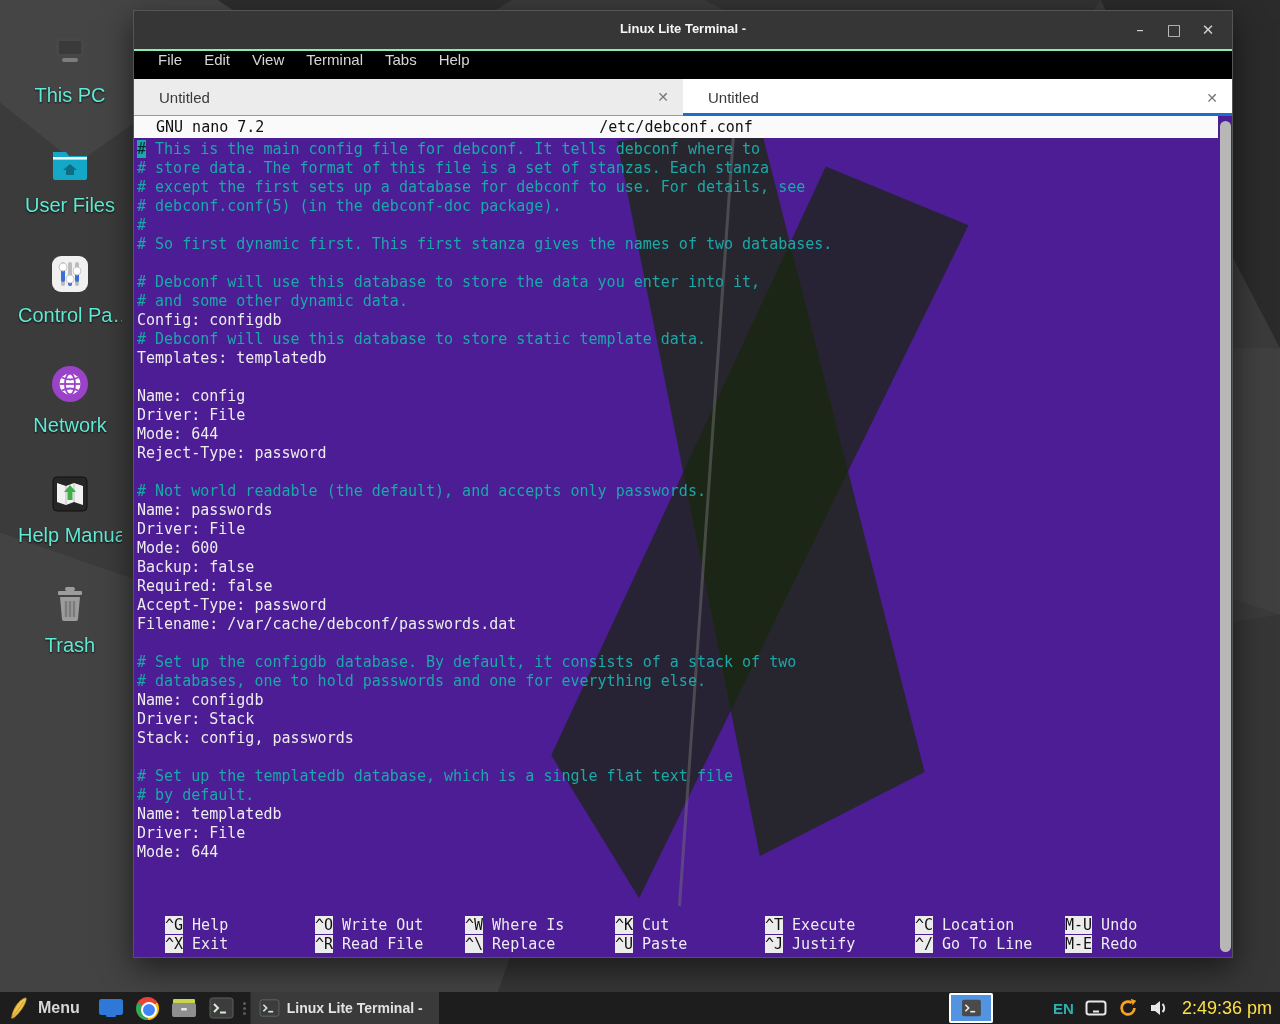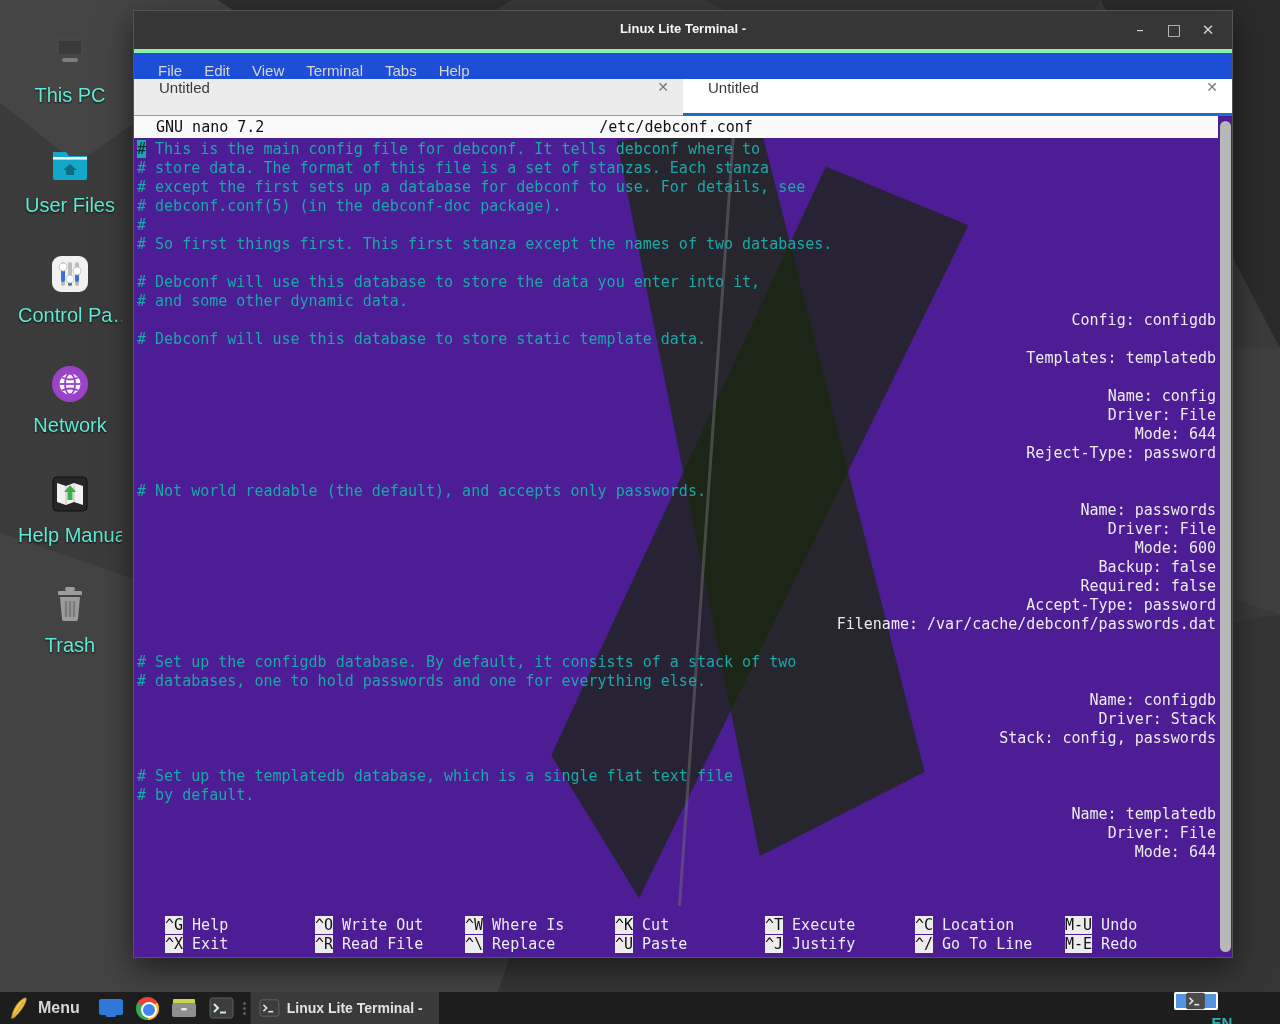--- a/index.html
+++ b/index.html
@@ -27,25 +27,25 @@
   .window { position:absolute; left:133px; top:10px; width:1100px; height:948px;
             border:1px solid #555; box-shadow:0 10px 30px rgba(0,0,0,.55);
             display:flex; flex-direction:column; }
   .titlebar { height:38px; background:#363636; position:relative; flex:0 0 auto; }
   .titlebar .title { position:absolute; left:0; right:0; top:10px; text-align:center;
                      color:#f5f5f5; font-size:13px; font-weight:bold; }
   .winbtns { position:absolute; right:14px; top:0; height:38px; display:flex; gap:14px;
              align-items:center; }
   .winbtn { color:#d0d0d0; font-size:15px; width:20px; text-align:center; cursor:pointer;
             font-family:"DejaVu Sans", sans-serif; }
-  .menubar { height:30px; background:#1d4ed8; display:flex; align-items:flex-end;
-             padding-left:13px; gap:0; flex:0 0 auto; border-top:4px solid #86efac; }
+  .menubar { height:30px; background:#000000; display:flex; align-items:flex-start;
+             padding-left:13px; gap:0; flex:0 0 auto; border-top:2px solid #86efac; }
   .menubar span { color:#d6d6d6; font-size:15px; padding:0 11px; cursor:pointer; }
   .tabbar { height:37px; display:flex; flex:0 0 auto; background:#2f2f2f; }
-  .tab { flex:1 1 50%; display:flex; padding:0 14px 0 25px;
+  .tab { flex:1 1 50%; display:flex; align-items:center; padding:0 14px 0 25px;
          font-size:15px; color:#3a3a3a; cursor:pointer; position:relative; }
   .tab .tlabel { flex:1; }
   .tab .tclose { color:#777; font-size:14px; cursor:pointer; }
   .tab.inactive { background:#ececec; border-bottom:1px solid #9a9a9a; }
   .tab.active { background:#ffffff; }
   .tab.active::after { content:""; position:absolute; left:0; right:0; bottom:0; height:3px;
                        background:#1c6eca; }
 
   
   .termscreen { flex:1 1 auto; background:#4c1d95; position:relative; overflow:hidden;
@@ -55,21 +55,21 @@
   .g2 { background:#18260c; opacity:.7;  clip-path:polygon(63% 6%, 76% 13%, 46% 93%, 38% 76%); }
   .g3 { position:absolute; left:52%; top:2%; width:3px; height:92%; background:#777;
         opacity:.45; transform:rotate(4deg); }
   .nanohead { position:absolute; left:0; right:14px; top:0; height:22px; background:#fafafa;
               color:#101010; }
   .nanohead .ver { position:absolute; left:22px; top:2px; }
   .nanohead .path { position:absolute; left:0; right:0; top:2px; text-align:center; }
   .term-lines { position:absolute; left:3px; top:24px; right:16px; }
   .term-line { height:19px; line-height:19px; white-space:pre; }
   .term-line.c { color:#1ba8a8; }
-  .term-line.p { color:#ececec;text-align:right; }
+  .term-line.p { color:#ececec; }
   .cursorchar { background:#1ba8a8; color:#04282a; }
   .shortcut-block { position:absolute; left:3px; right:16px; bottom:3px; }
   .sc-row { display:grid; grid-template-columns:repeat(7,150px); height:19px;
             line-height:19px; }
   .sc-cell { white-space:pre;padding-left:28px; }
   .sc-key { background:#ececec; color:#111; }
   .sc-lbl { color:#ececec; }
   .term-scrollbar { position:absolute; right:1px; top:5px; bottom:5px; width:11px;
                     background:#b7b7b7; border-radius:6px; cursor:pointer; }
 
@@ -85,21 +85,21 @@
                                       #34a853 240deg 360deg); position:relative; }
   .chrome::after { content:""; position:absolute; left:5.5px; top:5.5px; width:12px; height:12px;
                    border-radius:50%; background:#4285f4; border:2.5px solid #fff; }
   .separator { width:10px; height:100%; display:flex; flex-direction:column; gap:2px;
                align-items:center; justify-content:center; cursor:pointer; }
   .separator i { width:3px; height:3px; border-radius:50%; background:#5c5c5c; }
   .taskbtn { display:flex; align-items:center; gap:7px; background:#3a3a3a; height:100%;
              padding:0 16px 0 8px; cursor:pointer; border-left:1px solid #2a2a2a; }
   .taskbtn .tbtext { color:#e2e2e2; font-size:14px; font-weight:bold; white-space:nowrap; }
   .tb-right { margin-left:auto; display:flex; align-items:center; height:100%; gap:4px;
-              padding-right:6px;flex-direction:column; }
+              padding-right:0; }
   .tray-term { width:44px; height:30px; background:#5294e2; border-radius:2px;
                display:flex; align-items:center; justify-content:center; cursor:pointer;
                box-shadow:inset 0 0 0 2px #fff; margin-right:52px; }
   .lang { color:#2fb0b0; font-weight:bold; font-size:15px; padding:0 4px; cursor:pointer; }
   .clock { color:#fde047; font-size:18px; padding:0 8px 0 6px; white-space:nowrap; }
 </style>
 </head>
 <body>
 
 <div class="wallpaper">
@@ -220,21 +220,21 @@
       <span class="ver">GNU nano 7.2</span>
       <span class="path">/etc/debconf.conf</span>
     </div>
 
     <div class="term-lines" id="term-lines">
         <div class="term-line c"><span class="cursorchar">#</span> This is the main config file for debconf. It tells debconf where to</div>
         <div class="term-line c"># store data. The format of this file is a set of stanzas. Each stanza</div>
         <div class="term-line c"># except the first sets up a database for debconf to use. For details, see</div>
         <div class="term-line c"># debconf.conf(5) (in the debconf-doc package).</div>
         <div class="term-line c">#</div>
-        <div class="term-line c"># So first things first. This first stanza except the names of two databases.</div>
+        <div class="term-line c"># So first dynamic first. This first stanza gives the names of two databases.</div>
         <div class="term-line b">&nbsp;</div>
         <div class="term-line c"># Debconf will use this database to store the data you enter into it,</div>
         <div class="term-line c"># and some other dynamic data.</div>
         <div class="term-line p">Config: configdb</div>
         <div class="term-line c"># Debconf will use this database to store static template data.</div>
         <div class="term-line p">Templates: templatedb</div>
         <div class="term-line b">&nbsp;</div>
         <div class="term-line p">Name: config</div>
         <div class="term-line p">Driver: File</div>
         <div class="term-line p">Mode: 644</div>

